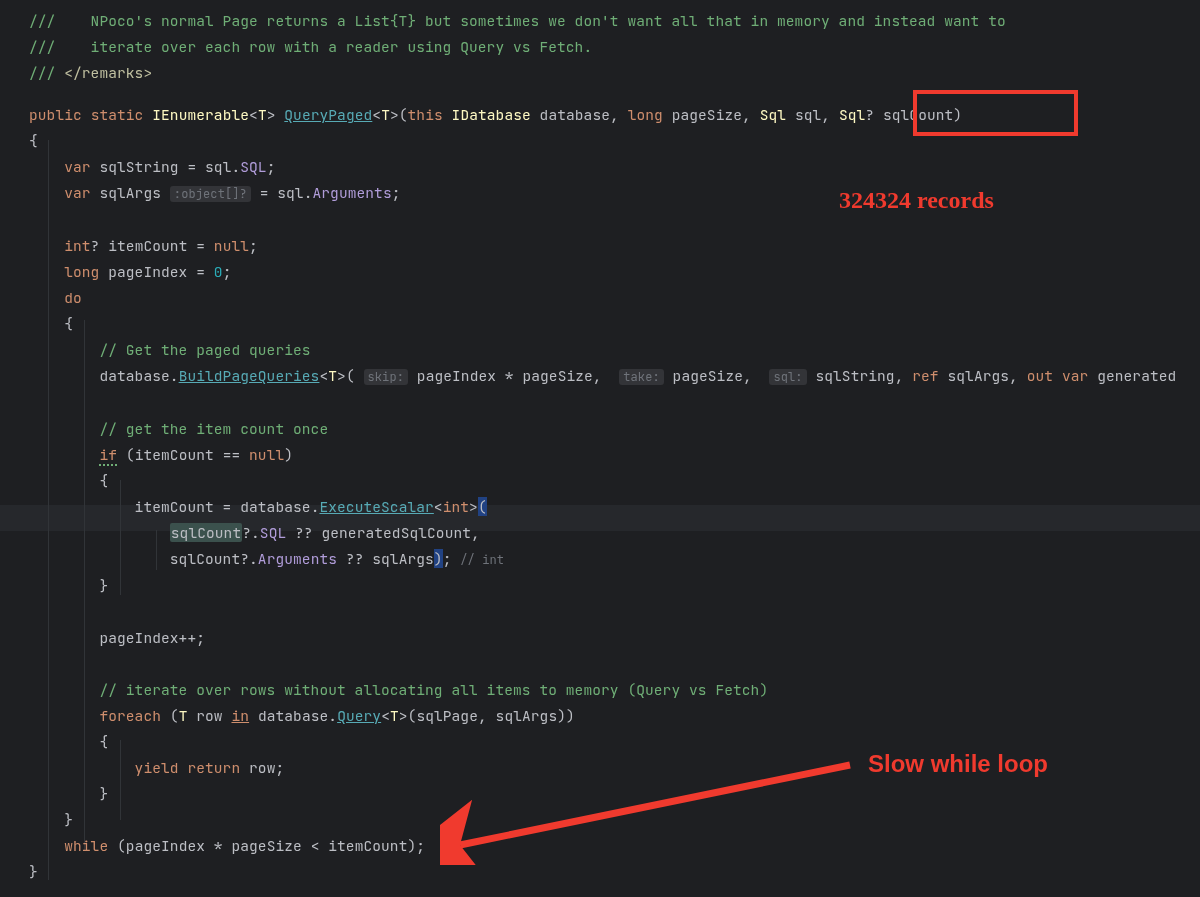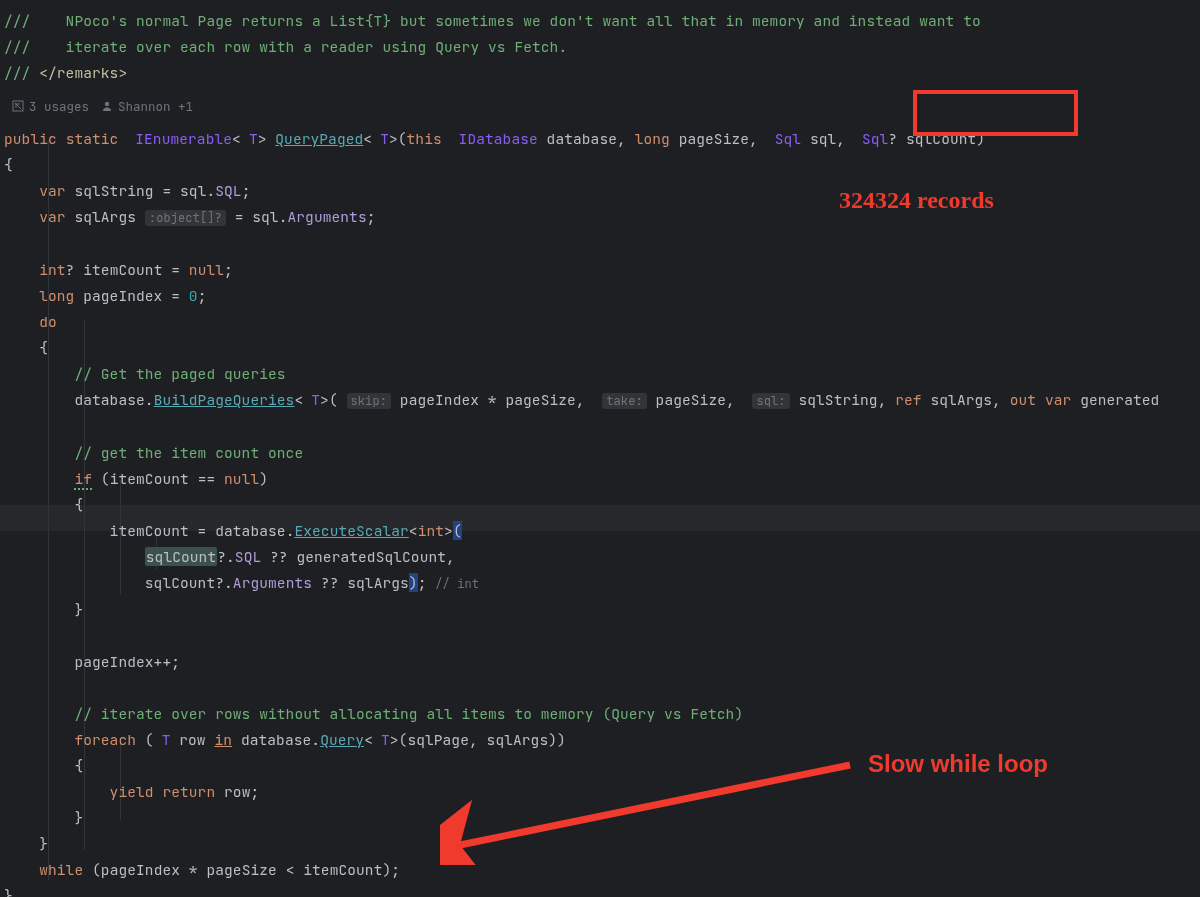--- a/index.html
+++ b/index.html
@@ -14,32 +14,32 @@
     overflow: hidden;
   }
   .editor {
     position: relative;
     width: 1200px;
     height: 897px;
     box-sizing: border-box;
   }
   pre.code {
     margin: 0;
-    padding: 8px 12px 8px 4px;
+    padding: 8px 12px 8px 29px;
     white-space: pre;
     font-family: inherit;
     line-height: 26px;
     letter-spacing: 0.1px;
   }
 
   
   .c-comment { color: #6fae76; font-style: normal; }
   .c-tag     { color: #bfbfa0; }
   .c-key     { color: #cf8e6d; }   
-  .c-typePrimary { color: #8b5cf6; margin-left: 8px; } 
+  .c-typePrimary { color: #fef9c3; } 
   .c-method  { color: #b09cd9; }   
   .c-method2 { color: #57aab5; text-decoration: underline; }   
   .c-ident   { color: #bcbec4; }
   .c-param   { color: #bcbec4; }
   .c-num     { color: #2aacb8; }
   .c-null    { color: #cf8e6d; }
   .c-op      { color: #bcbec4; }
   .c-punct   { color: #bcbec4; }
   .c-paramHint {
     color: #6f737a;
@@ -127,40 +127,20 @@
   <div class="indent-guide" style="left:48px; top:140px; height:740px;"></div>
   <div class="indent-guide" style="left:84px; top:320px; height:530px;"></div>
   <div class="indent-guide" style="left:120px; top:480px; height:115px;"></div>
   <div class="indent-guide" style="left:120px; top:740px; height:80px;"></div>
   <div class="indent-guide" style="left:156px; top:530px; height:40px;"></div>
 
 <pre class="code"><span class="c-comment"><span>///</span><span>    NPoco's normal Page returns a List{T} but sometimes we don't want all that in memory and instead want to</span></span>
 <span class="c-comment"><span>///</span><span>    iterate over each row with a reader using Query vs Fetch.</span></span>
 <span><span class="c-comment">///</span><span class="c-tag"> &lt;/</span><span class="c-tag">remarks</span><span class="c-tag">&gt;</span></span></pre>
 
-  <div class="code-lens">
-    <span class="lens-item">
-      <span class="lens-icon">
-        <svg width="12" height="12" viewBox="0 0 12 12">
-            <rect x="1" y="1" width="10" height="10" fill="none" stroke="#6f737a" stroke-width="1"></rect>
-            <path d="M3 3 L9 9 M4 8 L4 4 L8 4" fill="none" stroke="#6f737a" stroke-width="1"></path>
-          </svg>
-      </span>
-      <span>3 usages</span>
-    </span>
-    <span class="lens-item">
-      <span class="lens-icon">
-        <svg width="12" height="12" viewBox="0 0 12 12">
-            <circle cx="6" cy="4" r="2.2" fill="#6f737a"></circle>
-            <path d="M2 11 Q2 7.5 6 7.5 Q10 7.5 10 11 Z" fill="#6f737a"></path>
-          </svg>
-      </span>
-      <span>Shannon +1</span>
-    </span>
-  </div>
 
 <pre class="code"><span><span class="c-key">public</span> <span class="c-key">static</span> <span class="c-typePrimary">IEnumerable</span><span class="c-punct">&lt;</span><span class="c-typePrimary">T</span><span class="c-punct">&gt;</span> <span class="c-method2">QueryPaged</span><span class="c-punct">&lt;</span><span class="c-typePrimary">T</span><span class="c-punct">&gt;</span><span class="c-punct">(</span><span class="c-key">this</span> <span class="c-typePrimary">IDatabase</span> <span class="c-param">database</span><span class="c-punct">,</span> <span class="c-key">long</span> <span class="c-param">pageSize</span><span class="c-punct">,</span> <span class="c-typePrimary">Sql</span> <span class="c-param">sql</span><span class="c-punct">,</span> <span class="c-typePrimary">Sql</span><span class="c-punct">?</span> <span class="c-param">sqlCount</span><span class="c-punct">)</span></span>
 <span class="c-punct">{</span>
     <span class="c-key">var</span> <span class="c-ident">sqlString</span><span class="c-op"> = </span><span class="c-ident">sql</span><span class="c-punct">.</span><span class="c-method">SQL</span><span class="c-punct">;</span>
     <span class="c-key">var</span> <span class="c-ident">sqlArgs</span> <span class="c-paramHint">:object[]?</span><span class="c-op"> = </span><span class="c-ident">sql</span><span class="c-punct">.</span><span class="c-method">Arguments</span><span class="c-punct">;</span>
 
     <span class="c-key">int</span><span class="c-punct">?</span> <span class="c-ident">itemCount</span><span class="c-op"> = </span><span class="c-null">null</span><span class="c-punct">;</span>
     <span class="c-key">long</span> <span class="c-ident">pageIndex</span><span class="c-op"> = </span><span class="c-num">0</span><span class="c-punct">;</span>
     <span class="c-key">do</span>
     <span class="c-punct">{</span>

